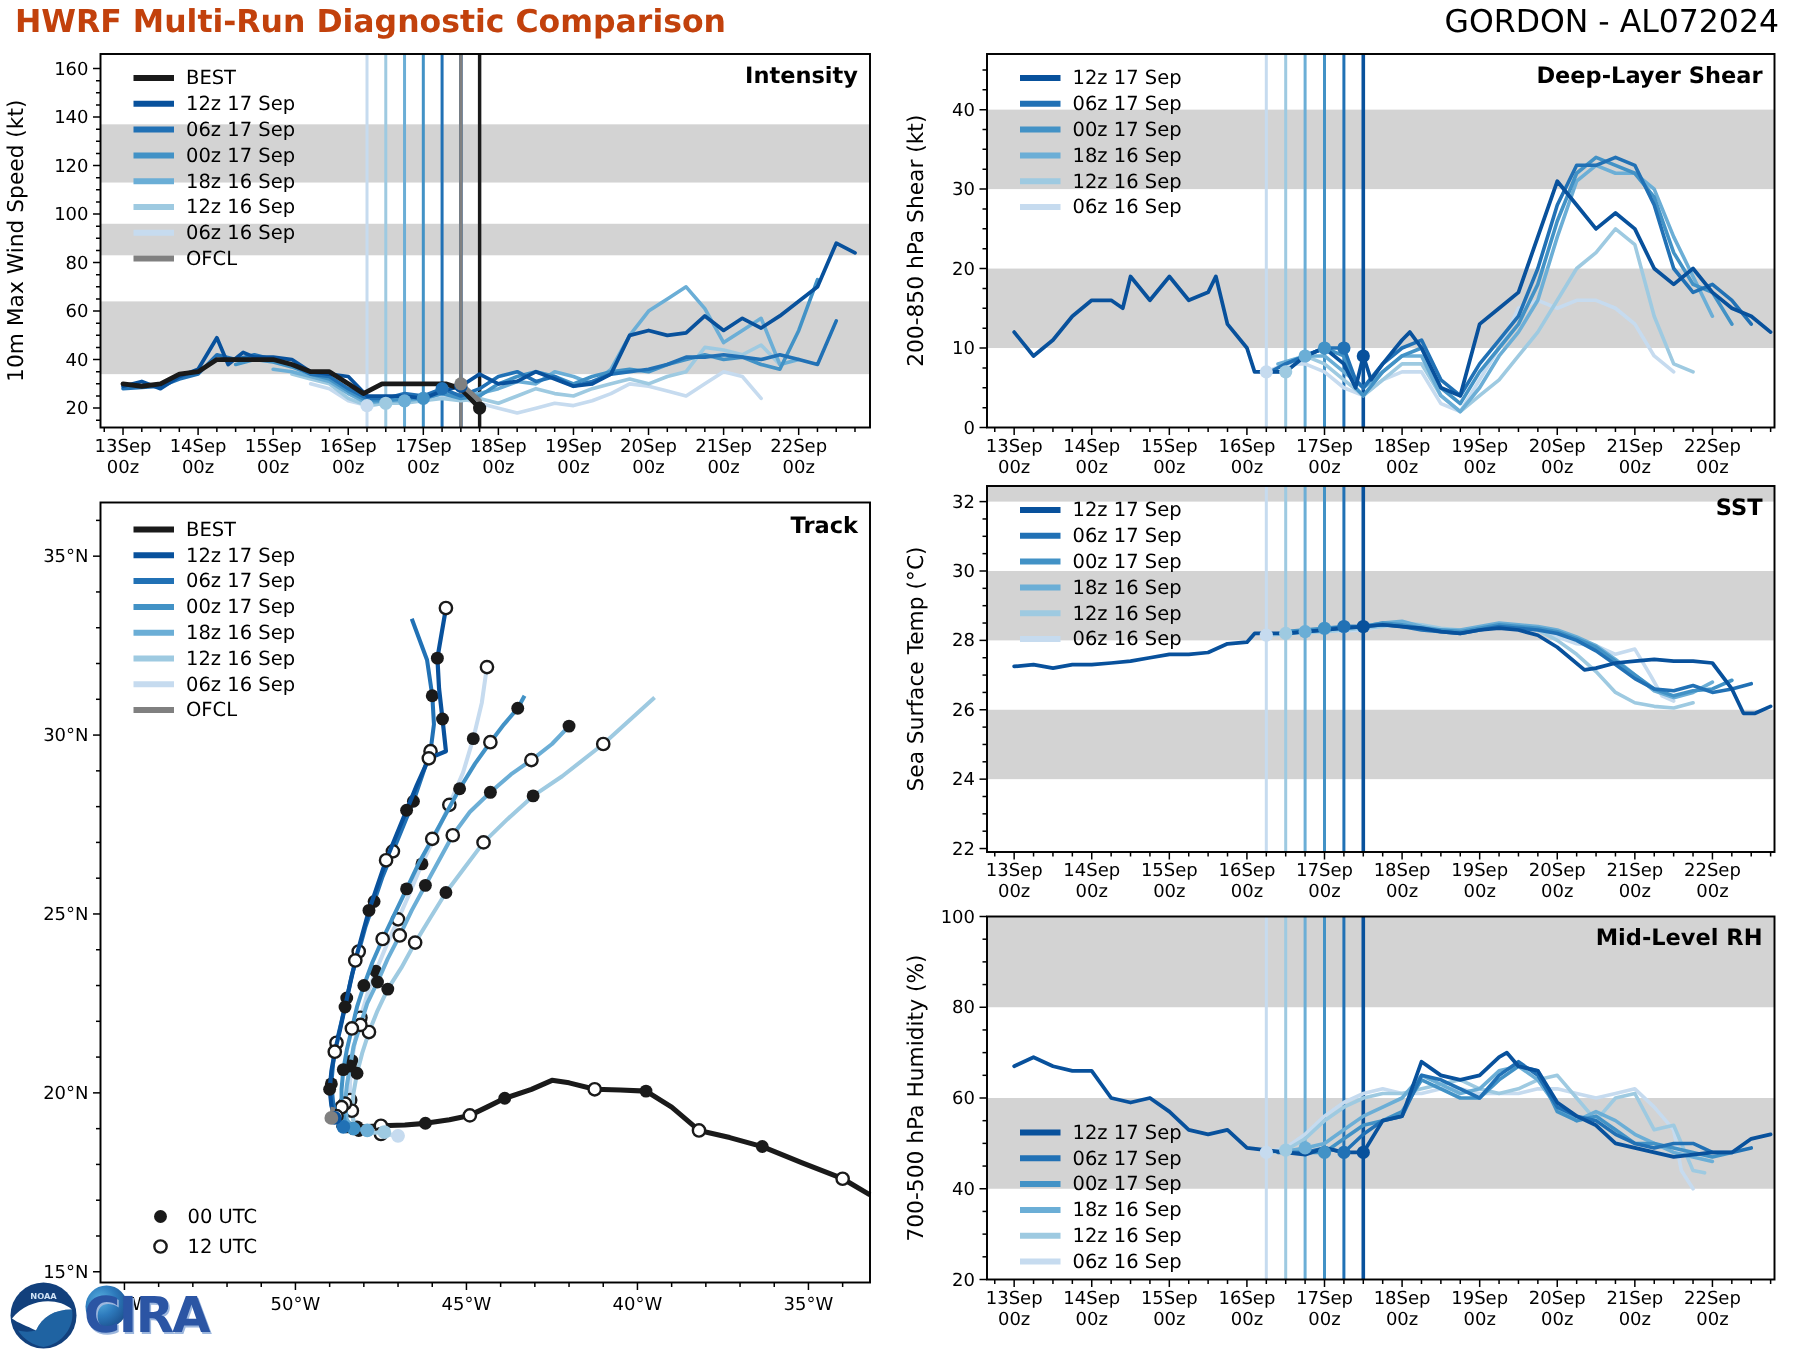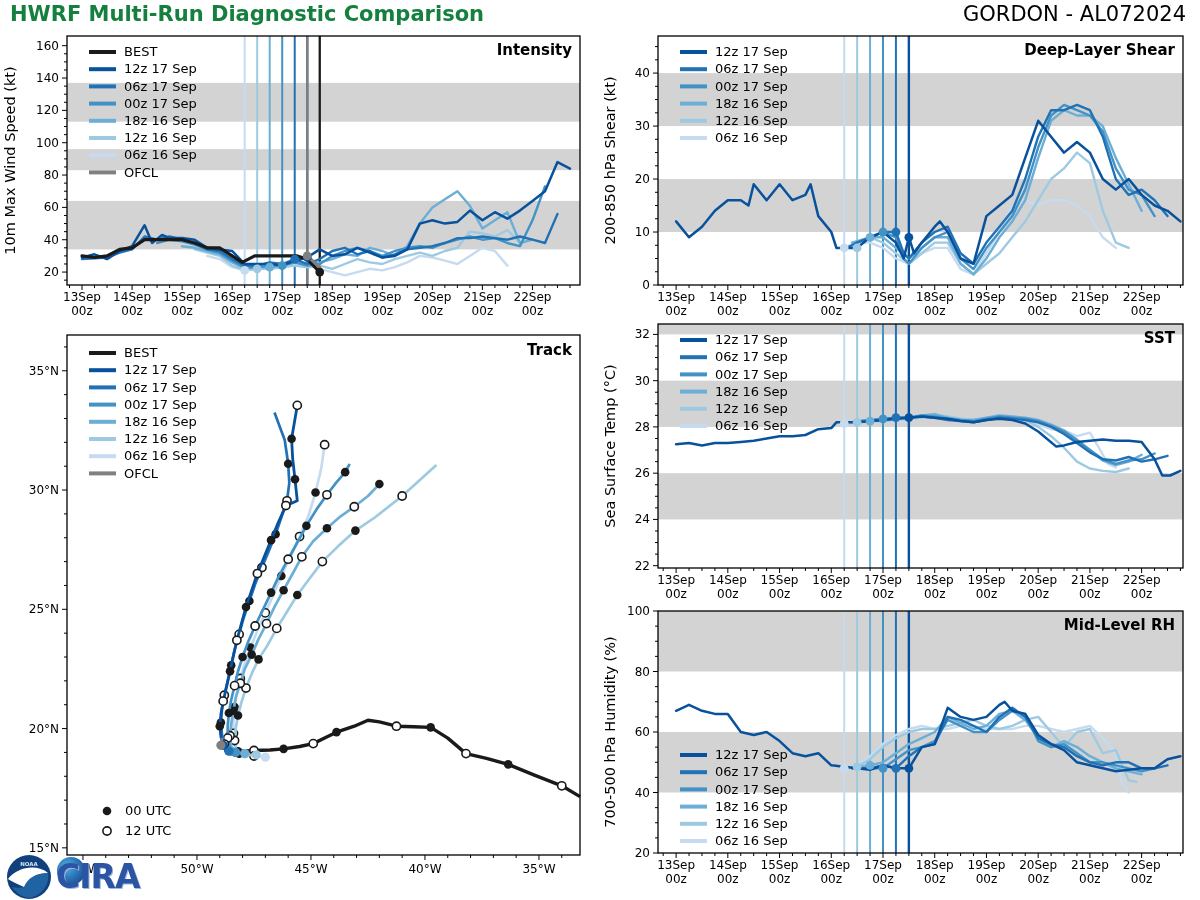--- a/index.html
+++ b/index.html
@@ -1,18 +1,18 @@
 <!DOCTYPE html>
 <html><head>
 <meta charset="utf-8">
 <style>
   html,body{margin:0;padding:0;}
   body{width:1200px;height:900px;position:relative;background:#ffffff;
        font-family:"DejaVu Sans","Liberation Sans",sans-serif;overflow:hidden;}
-  .hdr-left{position:absolute;left:10px;top:2px;font-size:21px;font-weight:bold;color:#15803d;}
+  .hdr-left{position:absolute;left:10px;top:2px;font-size:21px;font-weight:bold;color:#c2410c;}
   .hdr-right{position:absolute;right:14px;top:2px;font-size:21px;font-weight:normal;color:#000;}
   .panel{position:absolute;}
   svg{display:block;}
   svg text{font-family:"DejaVu Sans","Liberation Sans",sans-serif;}
   .logos{position:absolute;left:6px;top:854px;height:46px;display:flex;align-items:center;}
   .cira-wrap{position:relative;margin-left:4px;height:56px;display:flex;align-items:center;}
   .cira-globe{position:absolute;left:1px;top:8px;width:28px;height:28px;border-radius:50%;
       background:radial-gradient(circle at 35% 35%, #58b0e0 0%, #2e7bbd 40%, #123a75 100%);}
   .cira-text{position:relative;font-size:33px;font-weight:800;letter-spacing:-1px;
       color:#2b55a4;line-height:44px;text-shadow:1px 1px 0 #9db7dd;}

